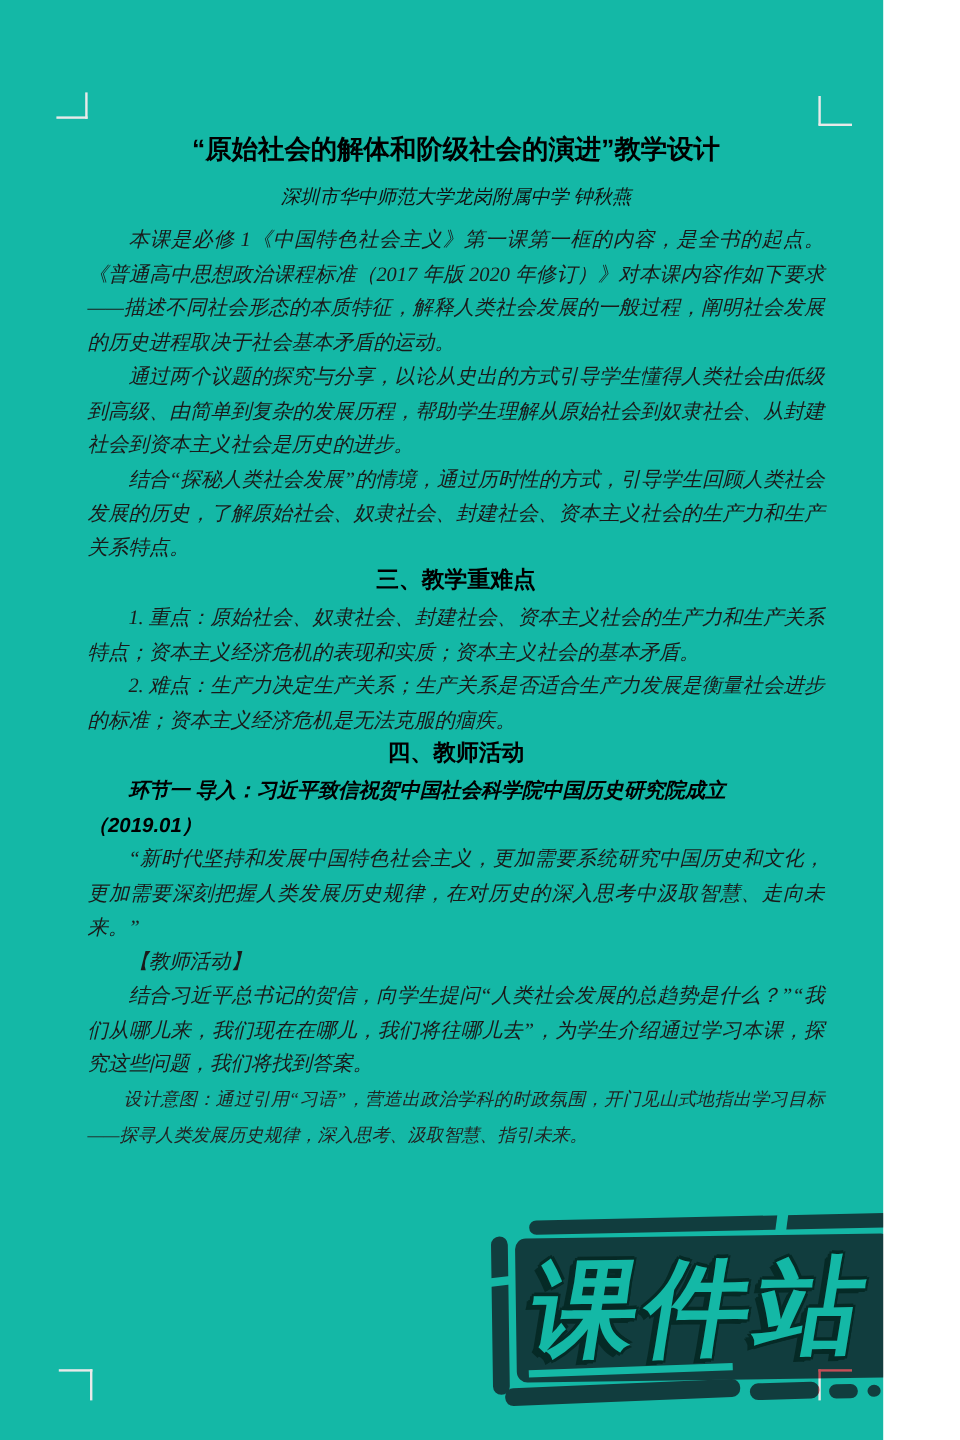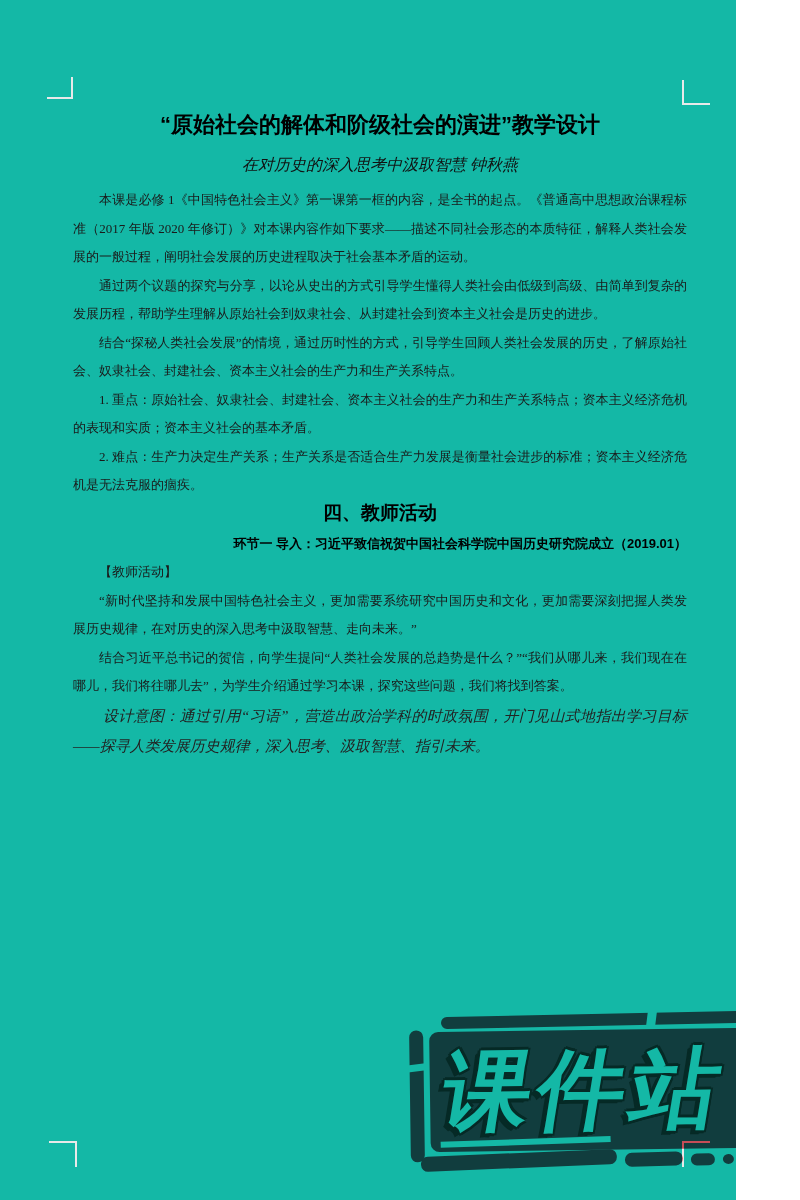--- a/index.html
+++ b/index.html
@@ -36,26 +36,26 @@
     font: italic 16px/22px "Liberation Serif", "DejaVu Serif", serif;
     text-align: center; color: #111;
   }
   .sec-heading {
     margin: 0 0 4px 0;
     font: bold 19px/26px "Liberation Sans", "DejaVu Sans", sans-serif;
     text-align: center; color: #000;
   }
   .para {
     margin: 0;
-    font-size: 13px; line-height: 28.5px;
-    text-align: justify; text-indent: 2em; color: #1a1a1a;
+    font-size: 17px; line-height: 28.5px;
+    text-align: justify; text-indent: 2em; color: #1a1a1a; font-style: italic;
   }
   .para.lead {
     font-family: "Liberation Sans", "DejaVu Sans", sans-serif;
-    font-weight: bold; color: #000; text-align: right;
+    font-weight: bold; color: #000; text-align: left;
   }
   .para.kaiti {
     font-size: 15px; line-height: 30px; font-style: italic; color: #222;
   }
 
   
   .stamp {
     position: absolute; left: 396px; top: 1006px; width: 382px; height: 178px;
     mix-blend-mode: multiply; transform: rotate(-0.8deg); pointer-events: none;
   }
@@ -97,41 +97,42 @@
   <div class="crop tl-h"></div>
   <div class="crop tr-v"></div>
   <div class="crop tr-h"></div>
   <div class="crop bl-h"></div>
   <div class="crop bl-v"></div>
   <div class="crop br-h"></div>
   <div class="crop br-v"></div>
 
   <div class="doc">
     <h1 class="doc-title">“原始社会的解体和阶级社会的演进”教学设计</h1>
-    <div class="doc-subtitle">在对历史的深入思考中汲取智慧 钟秋燕</div>
+    <div class="doc-subtitle">深圳市华中师范大学龙岗附属中学 钟秋燕</div>
 
     <section class="sec">
       <p class="para">本课是必修 1《中国特色社会主义》第一课第一框的内容，是全书的起点。《普通高中思想政治课程标准（2017 年版 2020 年修订）》对本课内容作如下要求——描述不同社会形态的本质特征，解释人类社会发展的一般过程，阐明社会发展的历史进程取决于社会基本矛盾的运动。</p>
     </section>
 
     <section class="sec">
       <p class="para">通过两个议题的探究与分享，以论从史出的方式引导学生懂得人类社会由低级到高级、由简单到复杂的发展历程，帮助学生理解从原始社会到奴隶社会、从封建社会到资本主义社会是历史的进步。</p>
       <p class="para">结合“探秘人类社会发展”的情境，通过历时性的方式，引导学生回顾人类社会发展的历史，了解原始社会、奴隶社会、封建社会、资本主义社会的生产力和生产关系特点。</p>
     </section>
 
     <section class="sec">
+      <h2 class="sec-heading">三、教学重难点</h2>
       <p class="para">1. 重点：原始社会、奴隶社会、封建社会、资本主义社会的生产力和生产关系特点；资本主义经济危机的表现和实质；资本主义社会的基本矛盾。</p>
       <p class="para">2. 难点：生产力决定生产关系；生产关系是否适合生产力发展是衡量社会进步的标准；资本主义经济危机是无法克服的痼疾。</p>
     </section>
 
     <section class="sec">
       <h2 class="sec-heading">四、教师活动</h2>
       <p class="para lead">环节一 导入：习近平致信祝贺中国社会科学院中国历史研究院成立（2019.01）</p>
+      <p class="para">“新时代坚持和发展中国特色社会主义，更加需要系统研究中国历史和文化，更加需要深刻把握人类发展历史规律，在对历史的深入思考中汲取智慧、走向未来。”</p>
       <p class="para">【教师活动】</p>
-      <p class="para">“新时代坚持和发展中国特色社会主义，更加需要系统研究中国历史和文化，更加需要深刻把握人类发展历史规律，在对历史的深入思考中汲取智慧、走向未来。”</p>
       <p class="para">结合习近平总书记的贺信，向学生提问“人类社会发展的总趋势是什么？”“我们从哪儿来，我们现在在哪儿，我们将往哪儿去”，为学生介绍通过学习本课，探究这些问题，我们将找到答案。</p>
       <p class="para kaiti">设计意图：通过引用“习语”，营造出政治学科的时政氛围，开门见山式地指出学习目标——探寻人类发展历史规律，深入思考、汲取智慧、指引未来。</p>
     </section>
   </div>
 
   <div class="stamp">
     <div class="s-bar s-top"></div>
     <div class="s-notch s-top-gap"></div>
     <div class="s-bar s-left"></div>
     <div class="s-notch s-left-gap"></div>

